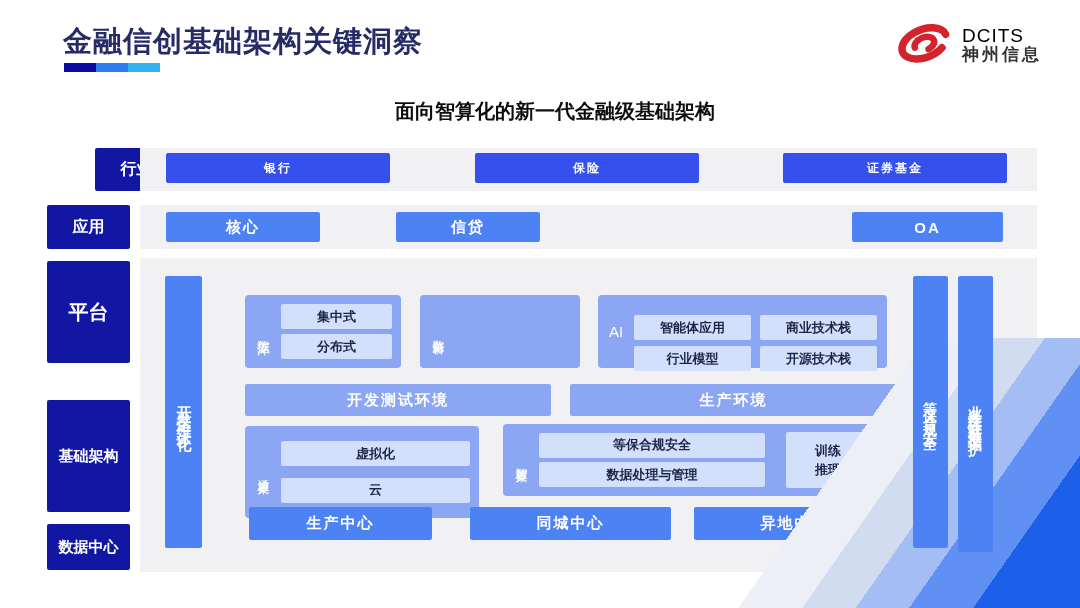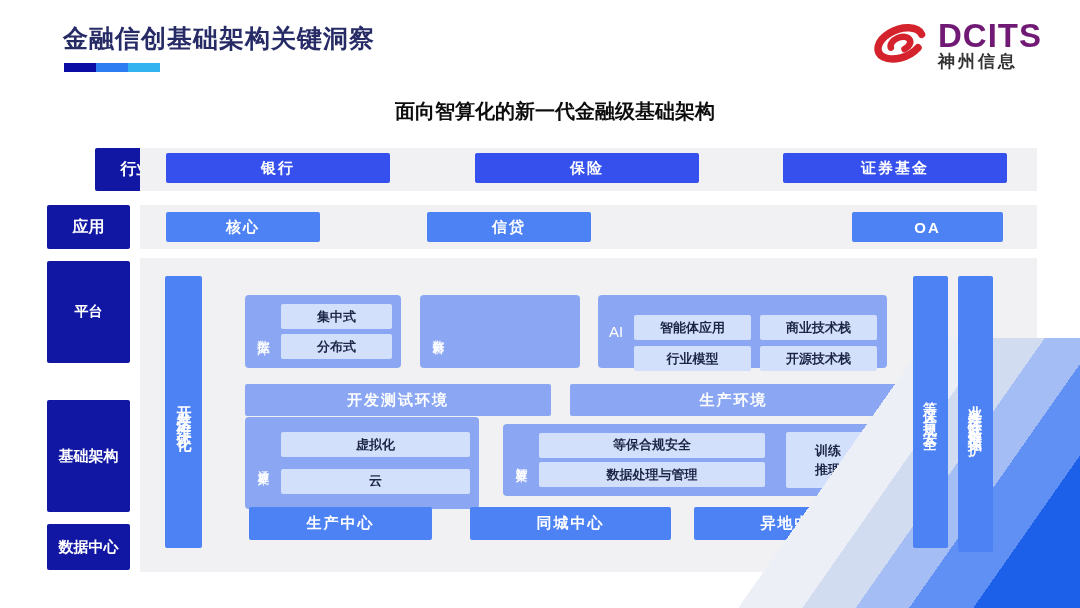--- a/index.html
+++ b/index.html
@@ -1,46 +1,46 @@
 <!DOCTYPE html>
 <html><head>
 <meta charset="utf-8">
 <style>
   html,body{margin:0;padding:0;}
   body{font-family:"Liberation Sans","DejaVu Sans",sans-serif;}
   .slide{position:relative;width:1080px;height:608px;background:#ffffff;overflow:hidden;}
 
   
-  .title{position:absolute;left:63px;top:22px;font-size:25px;font-weight:800;color:#262b66;letter-spacing:1px;}
+  .title{position:absolute;left:63px;top:22px;font-size:29px;font-weight:800;color:#262b66;letter-spacing:1px;}
   .underline{position:absolute;left:64px;top:63px;width:96px;height:9px;display:flex;}
   .underline span{flex:1;height:100%;}
   .u1{background:#0b0ca3;}.u2{background:#2d7df2;}.u3{background:#33b3f0;}
   .logo{position:absolute;right:38px;top:16px;display:flex;align-items:center;gap:8px;}
   .logo-text{display:flex;flex-direction:column;line-height:1.05;}
-  .logo-brand{color:#701a75;font-size:33px;font-weight:700;letter-spacing:1px;}
+  .logo-brand{color:#000000;font-size:19px;font-weight:400;letter-spacing:1px;}
   .logo-company{color:#333333;font-size:17px;font-weight:700;letter-spacing:3px;}
   .subtitle{position:absolute;left:340px;top:98px;width:430px;text-align:center;font-size:20px;font-weight:800;color:#0d0d0d;}
 
   
   .lbl{position:absolute;left:47px;width:83px;background:#1117a2;color:#ffffff;font-weight:700;
        display:flex;align-items:center;justify-content:center;border-radius:2px;}
   .lbl-industry{top:148px;height:43px;font-size:16px;margin-left:48px;}
   .lbl-application{top:205px;height:44px;font-size:16px;}
-  .lbl-platform{top:261px;height:102px;font-size:14px;}
+  .lbl-platform{top:261px;height:102px;font-size:20px;}
   .lbl-infrastructure{top:400px;height:112px;font-size:15px;}
   .lbl-datacenter{top:524px;height:46px;font-size:15px;}
 
   
   .band{position:absolute;left:140px;width:897px;background:#f1f1f3;z-index:1;}
   .band1{top:148px;height:43px;}
   .band2{top:205px;height:44px;}
   .band3{top:258px;height:314px;}
 
   
-  .btn1{position:absolute;top:153px;height:30px;background:#3550ec;color:#fff;font-weight:700;font-size:15px;
+  .btn1{position:absolute;top:153px;height:30px;background:#3550ec;color:#fff;font-weight:700;font-size:12px;
         display:flex;align-items:center;justify-content:center;border-radius:2px;z-index:2;letter-spacing:2px;}
   .btn2{position:absolute;top:212px;height:30px;background:#4d82f5;color:#fff;font-weight:700;font-size:15px;
         display:flex;align-items:center;justify-content:center;border-radius:2px;z-index:2;letter-spacing:2px;}
 
   
   .vbar{position:absolute;background:#4d82f5;color:#fff;font-weight:700;z-index:4;border-radius:2px;
         display:flex;align-items:center;justify-content:center;}
   .vtext{writing-mode:vertical-rl;text-orientation:upright;}
   .vbar-devops{left:165px;top:276px;width:37px;height:272px;font-size:15px;}
   .vbar-devops .vtext{letter-spacing:5px;}
@@ -56,21 +56,21 @@
   .col{flex:1;display:flex;flex-direction:column;justify-content:space-evenly;margin-right:9px;padding:4px 0;}
   .inner{background:#d3e0fb;border-radius:2px;height:25px;display:flex;align-items:center;justify-content:center;
          color:#1d2547;font-weight:700;font-size:13px;}
   .g-db{left:245px;top:295px;width:156px;height:73px;}
   .g-db .group-label{width:36px;font-size:13px;}
   .g-analytics{left:420px;top:295px;width:160px;height:73px;}
   .g-analytics .group-label{width:36px;font-size:12px;}
   .g-ai{left:598px;top:295px;width:289px;height:73px;}
   .g-ai .group-label{width:36px;font-size:15px;}
   .grid2{flex:1;display:grid;grid-template-columns:1fr 1fr;gap:6px 9px;margin-right:10px;padding:20px 0;}
-  .g-general{left:245px;top:417px;width:234px;height:92px;}
+  .g-general{left:245px;top:426px;width:234px;height:92px;}
   .g-general .group-label{width:36px;font-size:12px;}
   .g-smart{left:503px;top:424px;width:376px;height:72px;}
   .g-smart .group-label{width:36px;font-size:12px;}
   .side-box{width:84px;margin:8px 9px 8px 12px;background:#d3e0fb;border-radius:2px;
             display:flex;align-items:center;justify-content:center;color:#1d2547;font-weight:700;font-size:13px;}
   .side-box span{display:inline-block;width:30px;line-height:1.5;text-align:center;}
 
   
   .hbar{position:absolute;top:384px;height:32px;background:#8ba7f4;color:#fff;font-weight:700;font-size:15px;
         display:flex;align-items:center;justify-content:center;border-radius:2px;z-index:2;letter-spacing:2px;}
@@ -131,21 +131,21 @@
   <div class="lbl lbl-application">应用</div>
   <div class="lbl lbl-platform">平台</div>
   <div class="lbl lbl-infrastructure">基础架构</div>
   <div class="lbl lbl-datacenter">数据中心</div>
 
   <div class="btn1" style="left:166px;width:224px;">银行</div>
   <div class="btn1" style="left:475px;width:224px;">保险</div>
   <div class="btn1" style="left:783px;width:224px;">证券基金</div>
 
   <div class="btn2" style="left:166px;width:154px;">核心</div>
-  <div class="btn2" style="left:396px;width:164px;margin-left:31px;">信贷</div>
+  <div class="btn2" style="left:396px;width:144px;">信贷</div>
   <div class="btn2" style="left:852px;width:151px;">OA</div>
 
   <div class="vbar vbar-devops">
     <span class="vtext">开发运维一体化</span>
   </div>
 
   <div class="group g-db">
     <div class="group-label">
       <span class="vtext">数据库</span>
     </div>

